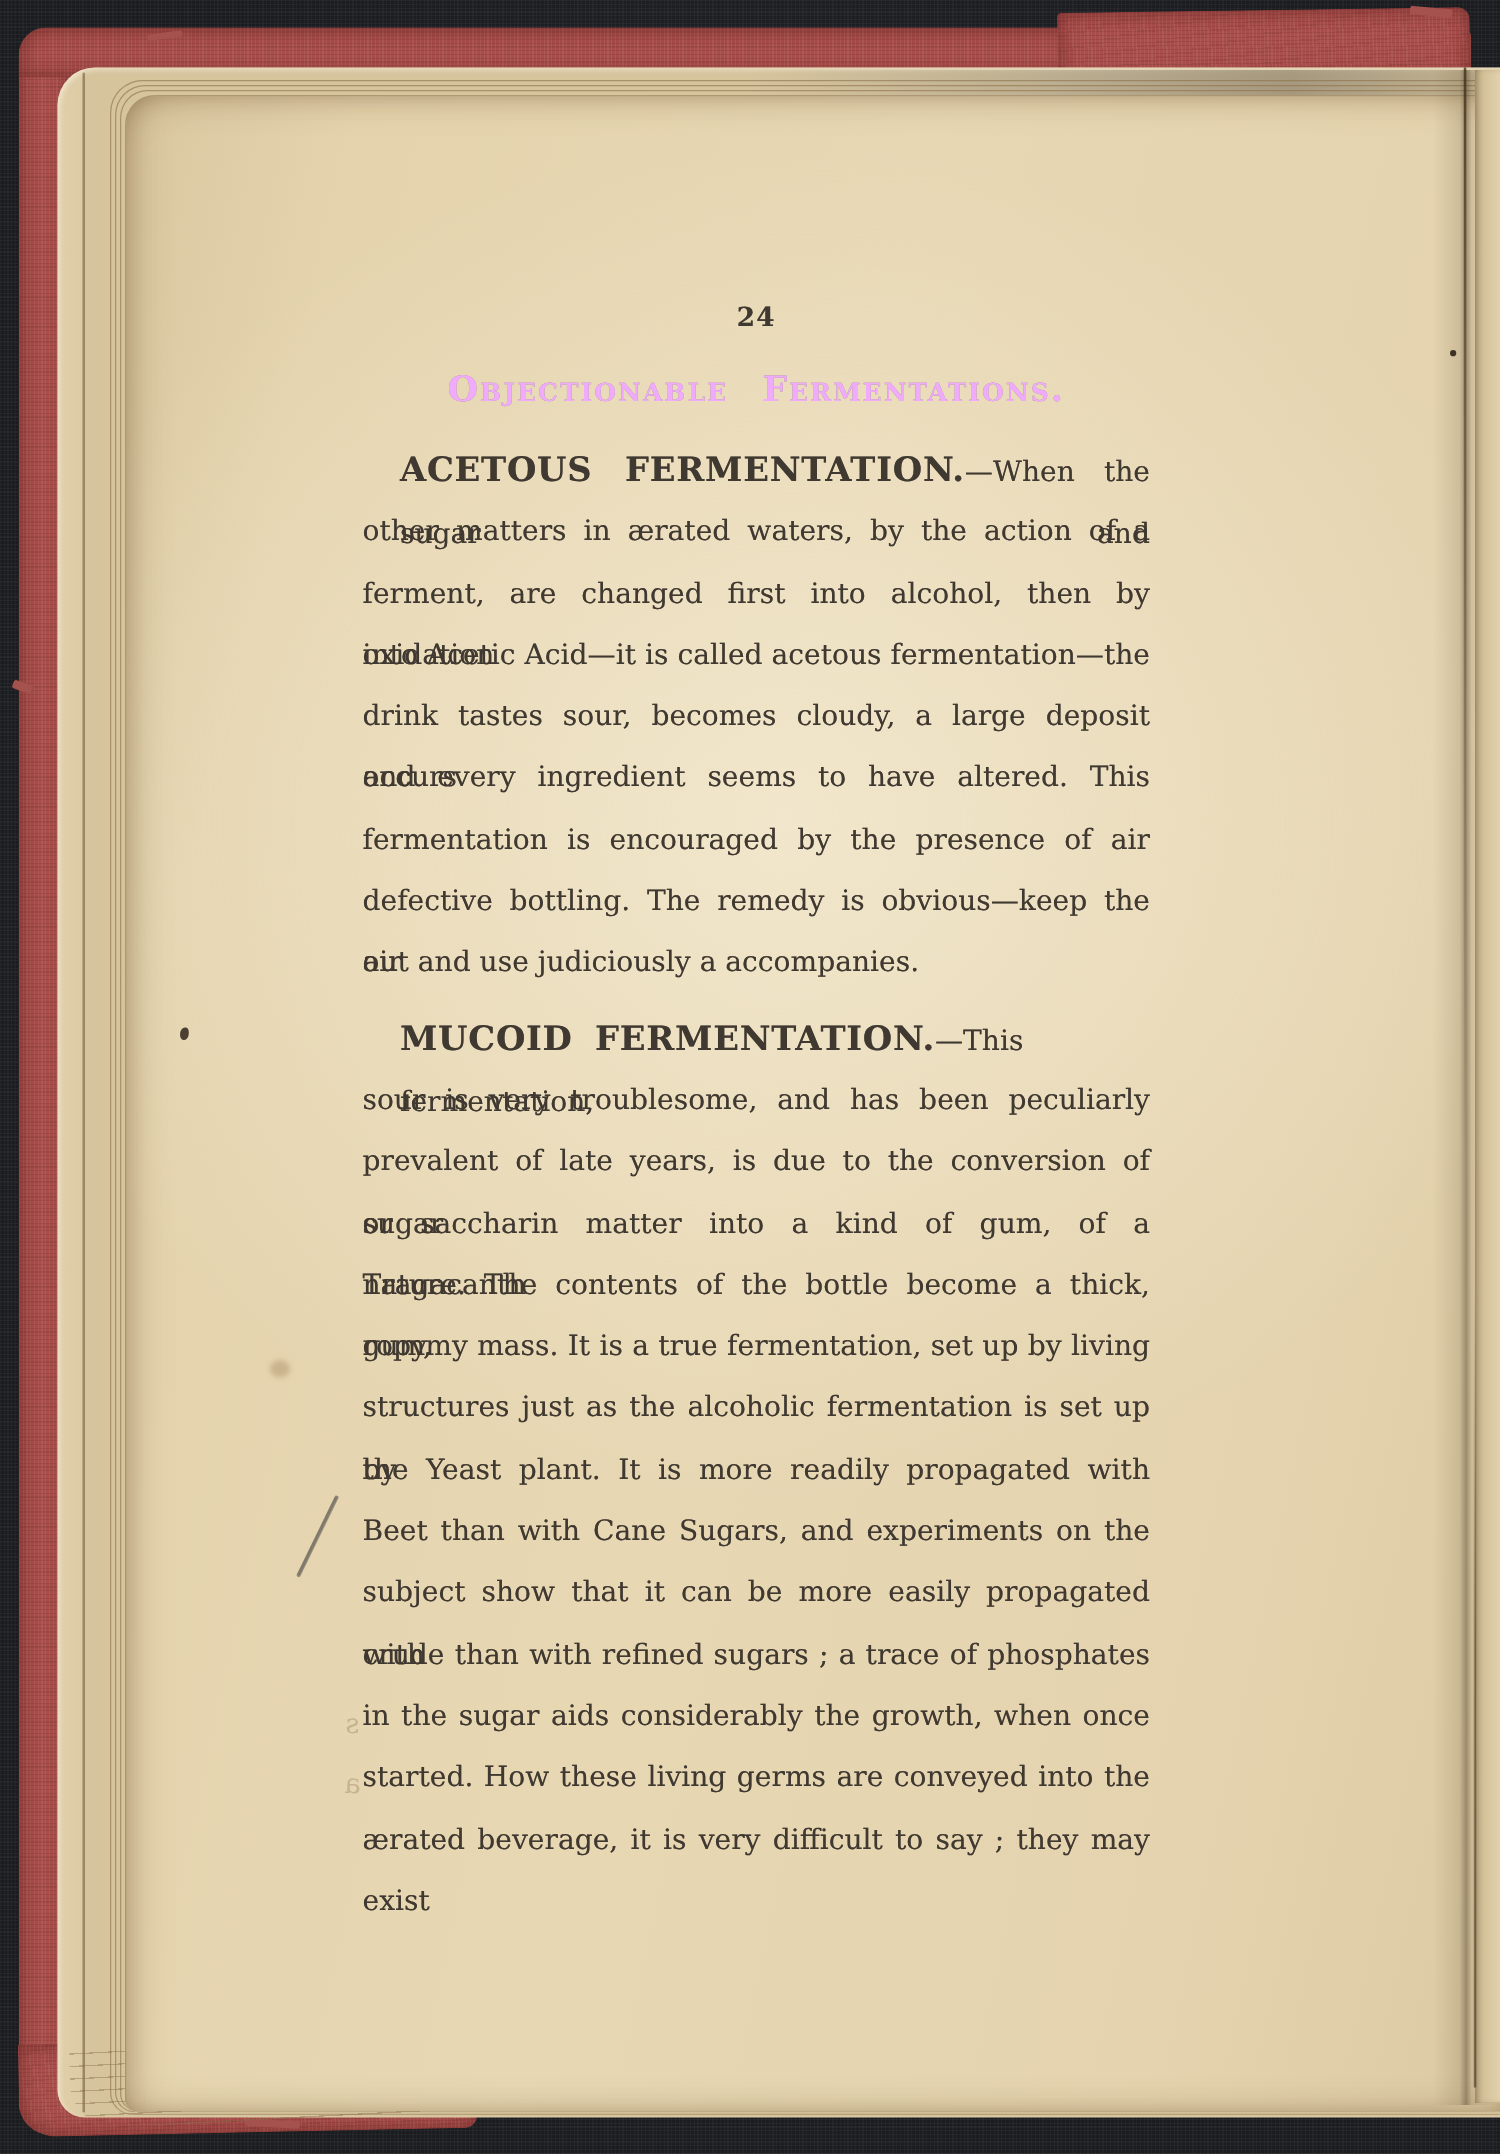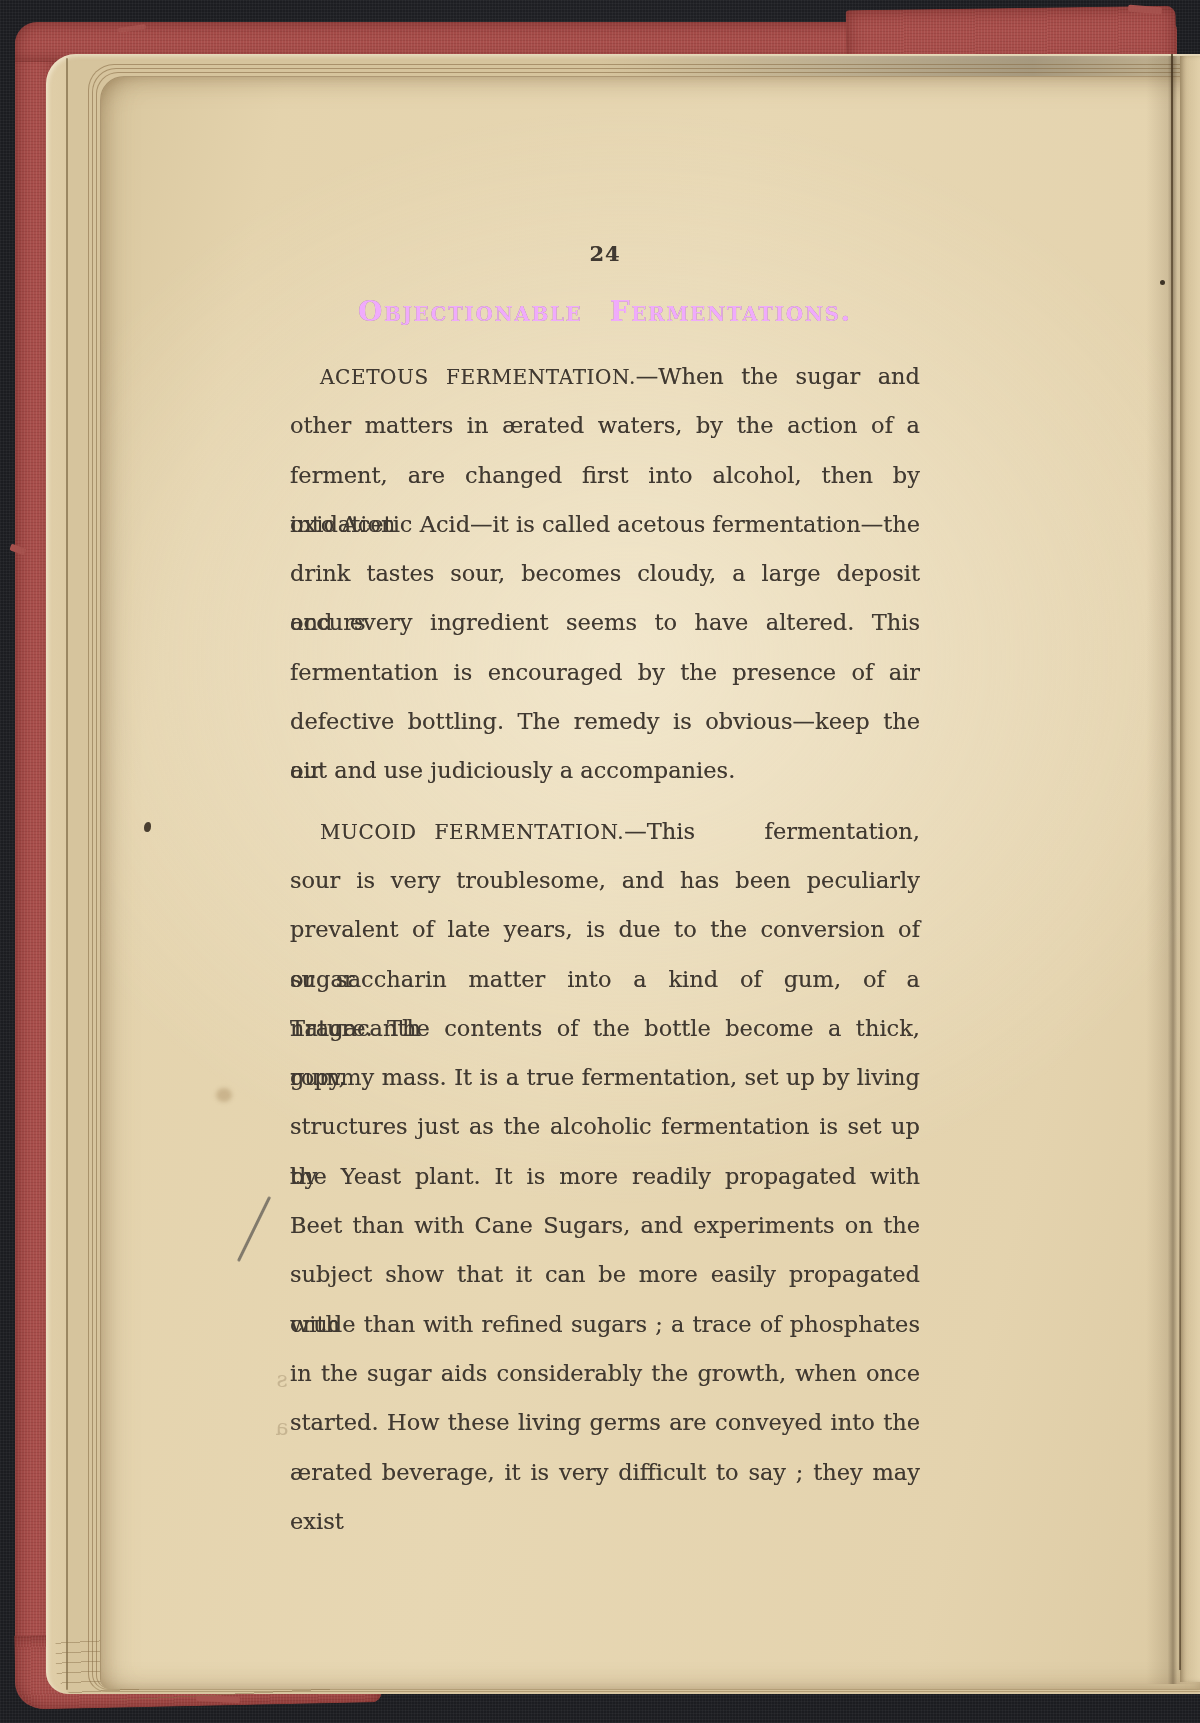--- a/index.html
+++ b/index.html
@@ -83,21 +83,21 @@
   .pageno{height:28px;line-height:28px;font-size:21px;font-weight:bold;text-align:center;letter-spacing:1px;}
   .heading{margin-top:24px;height:40px;line-height:40px;font-size:28px;font-weight:bold;
     font-variant:small-caps;letter-spacing:1.6px;word-spacing:16px;text-align:center;color:#f0abfc;}
   .para{margin:0;}
   .para-1{margin-top:20px;}
   .para-2{margin-top:11px;}
   .line{height:49.3px;line-height:49.3px;font-size:22.5px;
     text-align:justify;text-align-last:justify;text-justify:inter-word;white-space:nowrap0;}
   .line.indent{padding-left:30px;}
   .line.last{text-align-last:left;}
-  .lead{font-weight:normal;font-size:20px;letter-spacing:.6px;}
+  .lead{font-weight:bold;font-size:27px;letter-spacing:.6px;}
   
   .pencil-mark{left:238px;top:1260px;width:72px;height:2.5px;background:rgba(112,106,96,.85);
     border-radius:2px;transform-origin:0 50%;transform:rotate(-64deg);filter:blur(.4px);}
   .ink-dot{left:144px;top:822px;width:7px;height:10px;background:#4a3f31;border-radius:60% 40% 55% 45%;filter:blur(.4px);}
   .fox-spot{left:216px;top:1088px;width:16px;height:14px;background:rgba(152,120,76,.35);border-radius:50%;filter:blur(2px);}
   .speck{left:1160px;top:280px;width:5px;height:5px;background:#3d3326;border-radius:50%;}
   .showthrough{left:252px;top:1356px;width:60px;color:rgba(120,98,64,.28);font-size:22px;
     transform:scaleX(-1);text-align:center;}
   .showthrough span{display:block;height:48px;line-height:48px;}
 </style>

